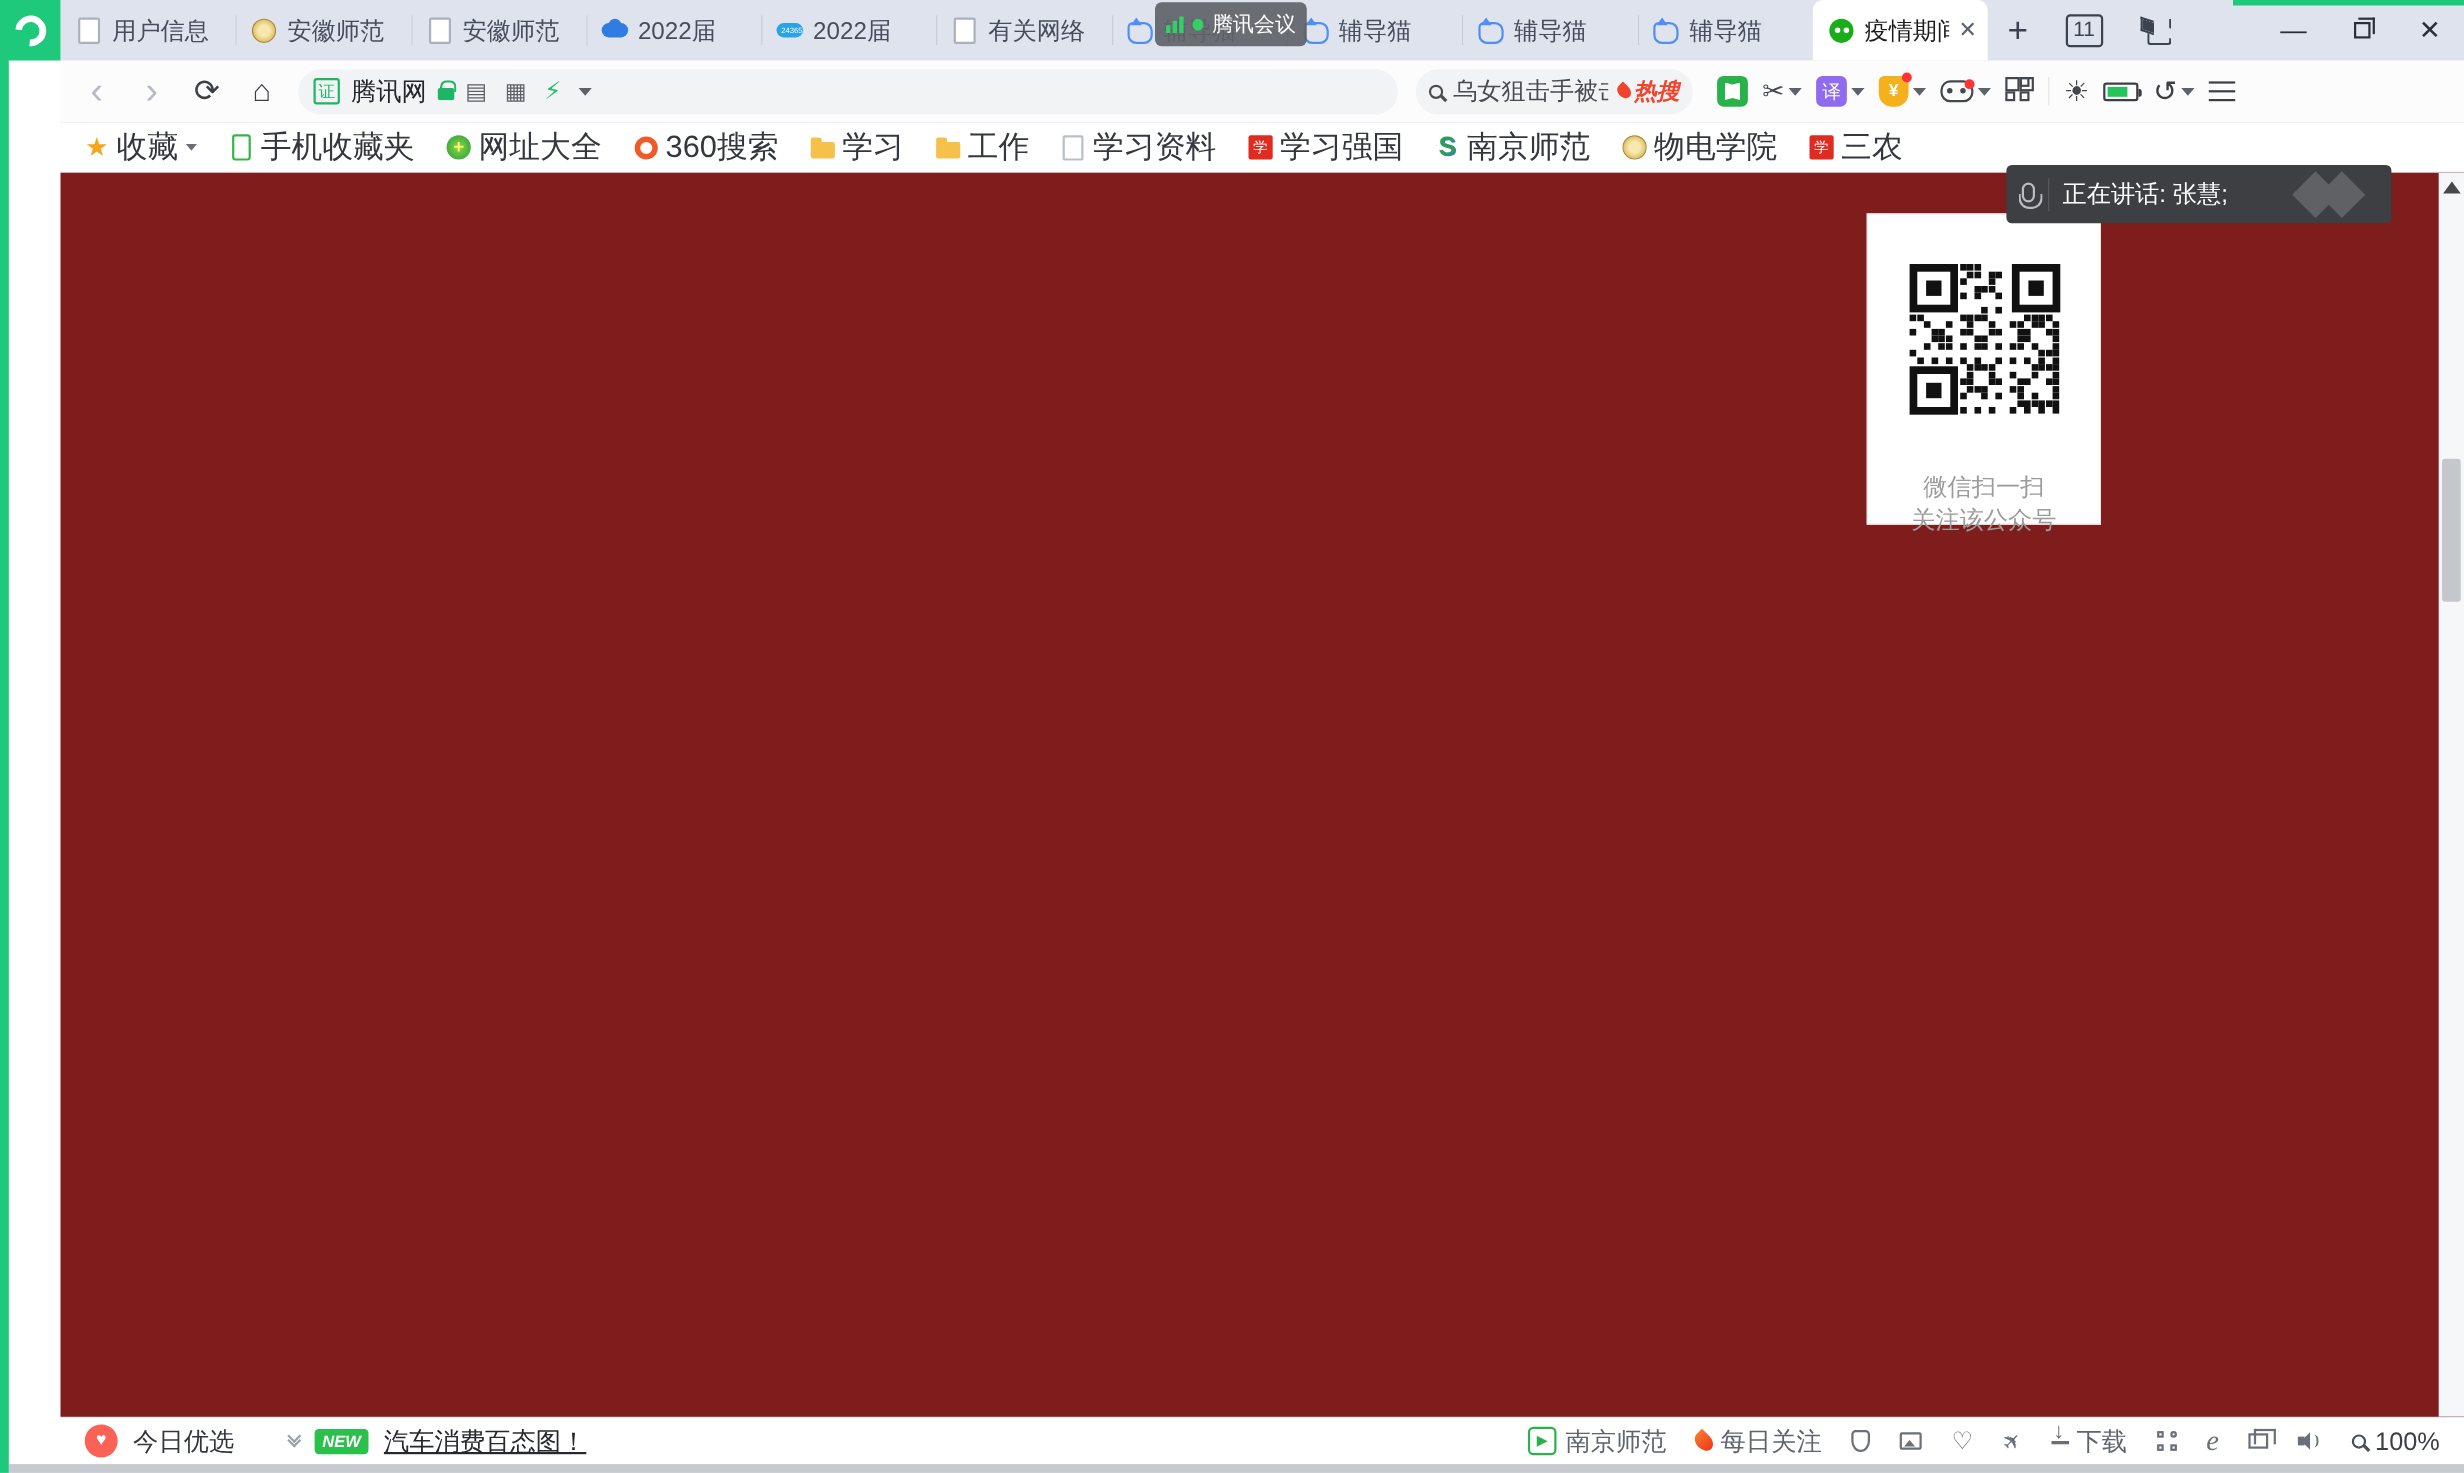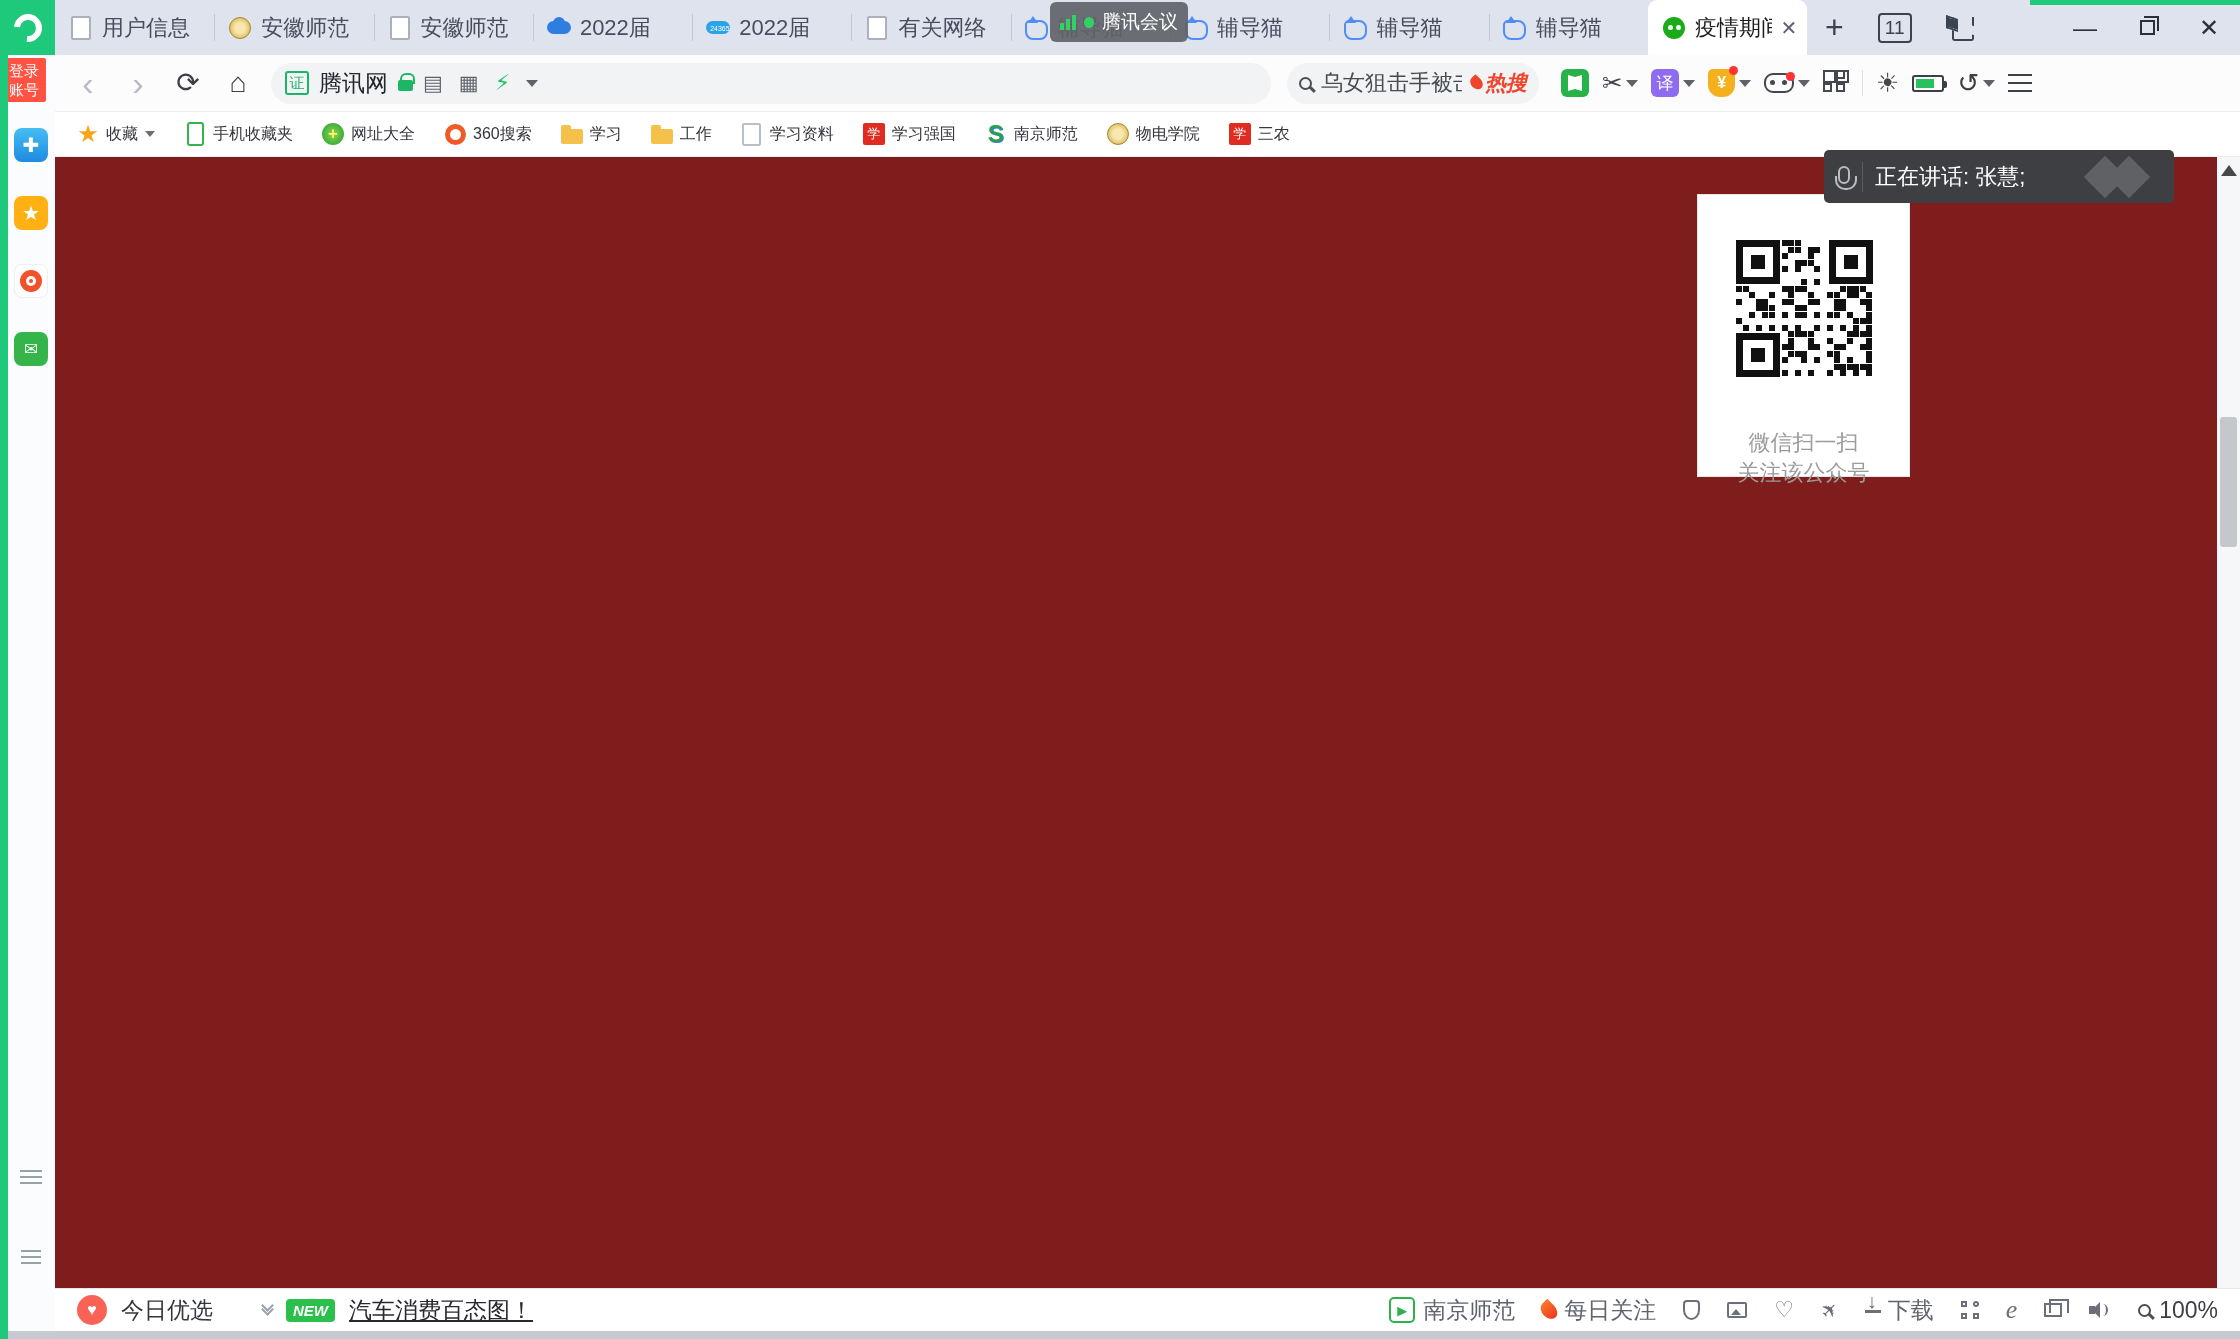--- a/index.html
+++ b/index.html
@@ -106,21 +106,21 @@
   .vdiv{width:1px;height:26px;background:#dfe1e6}
   .e-sun{font-size:26px;color:#44474d}
   .e-batt{width:32px;height:17px;border:2px solid #3c3f45;border-radius:3px;position:relative;padding:2px}
   .e-batt::before{content:"";display:block;width:18px;height:9px;background:#27c25b}
   .e-batt::after{content:"";position:absolute;right:-5px;top:4px;width:3px;height:7px;background:#3c3f45;border-radius:0 2px 2px 0}
   .e-undo{font-size:26px;color:#3c3f45}
   .e-menu i{display:block;width:24px;height:2.5px;background:#3c3f45;box-shadow:0 8px 0 #3c3f45,0 16px 0 #3c3f45;position:relative;top:-8px}
 
   
   .bmbar{height:45px;background:#fff;display:flex;align-items:center;gap:29px;padding:0 22px;flex:none;border-bottom:1px solid #eceef2}
-  .bm{display:flex;align-items:center;gap:7px;font-size:16px;color:#34373d;white-space:nowrap}
+  .bm{display:flex;align-items:center;gap:7px;font-size:28px;color:#34373d;white-space:nowrap}
   .bi{width:22px;height:22px;display:inline-flex;align-items:center;justify-content:center;flex:none;position:relative}
   .bi-star::before{content:"★";color:#f7a51b;font-size:24px}
   .bi-phone::before{content:"";width:13px;height:20px;border:2px solid #35b44a;border-radius:3px}
   .bi-wangzhi{background:radial-gradient(#8ed44a,#1f9e38);border-radius:50%}
   .bi-wangzhi::before{content:"+";color:#fff46a;font-weight:800;font-size:17px}
   .bi-360::before{content:"";width:11px;height:11px;border:5px solid #f05a28;border-radius:50%}
   .bi-folder{background:#f6c14b;width:22px;height:15px;border-radius:2px;margin-top:5px}
   .bi-folder::before{content:"";position:absolute;top:-4px;left:0;width:10px;height:5px;background:#f6c14b;border-radius:2px 2px 0 0}
   .bi-doc::before{content:"";width:15px;height:19px;background:#fff;border:2px solid #b9bfc9;border-radius:2px}
   .bi-xuexi{background:#e02b20;border-radius:2px}
@@ -195,35 +195,20 @@
   .g-spk::after{content:"";position:absolute;right:3px;top:3px;width:8px;height:12px;border-right:2.5px solid #6a6f78;border-radius:50%}
   .zoomgrp{display:flex;align-items:center;gap:8px;color:#3b3e44}
 </style>
 </head>
 <body>
 
 <div id="app">
 
   <div class="green-edge"></div>
 
-  <div class="left-rail">
-    <div class="login-badge">登录账号</div>
-    <div class="rail-ic r-blue">✚</div>
-    <div class="rail-ic r-star">★</div>
-    <div class="rail-ic r-weibo">
-        <i></i>
-      </div>
-    <div class="rail-ic r-mail">✉</div>
-    <div class="rail-ic r-adjust">
-        <i></i>
-      </div>
-    <div class="rail-ic r-list">
-        <i></i>
-      </div>
-  </div>
   <div class="logo-sq">
       <div class="logo-swirl"></div>
     </div>
 
   <div class="main">
 
     <div class="tabbar">
       <div class="tabs">
 
       <div class="tab normal">

